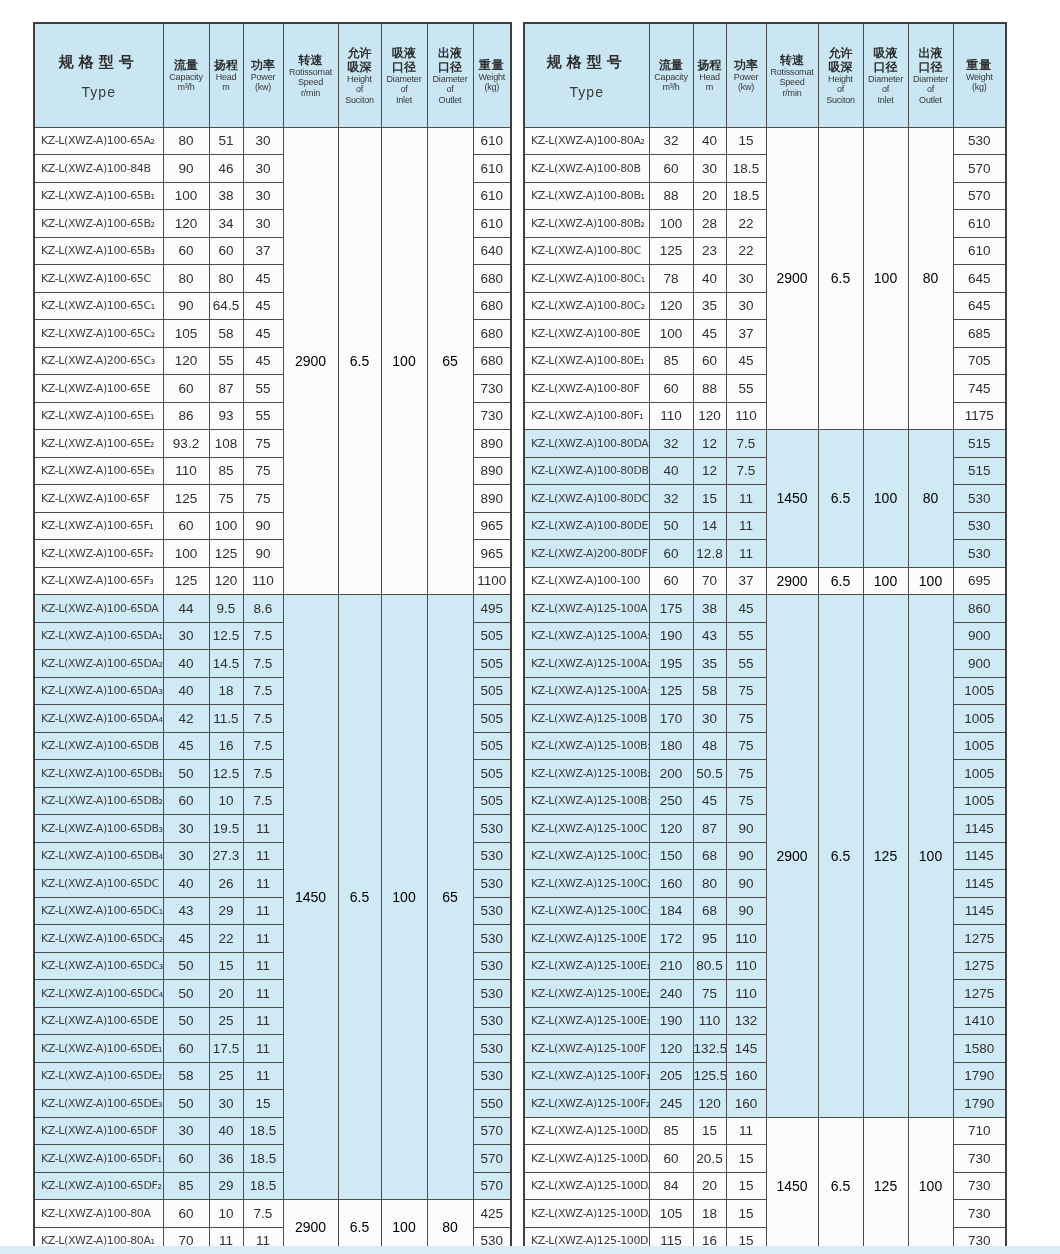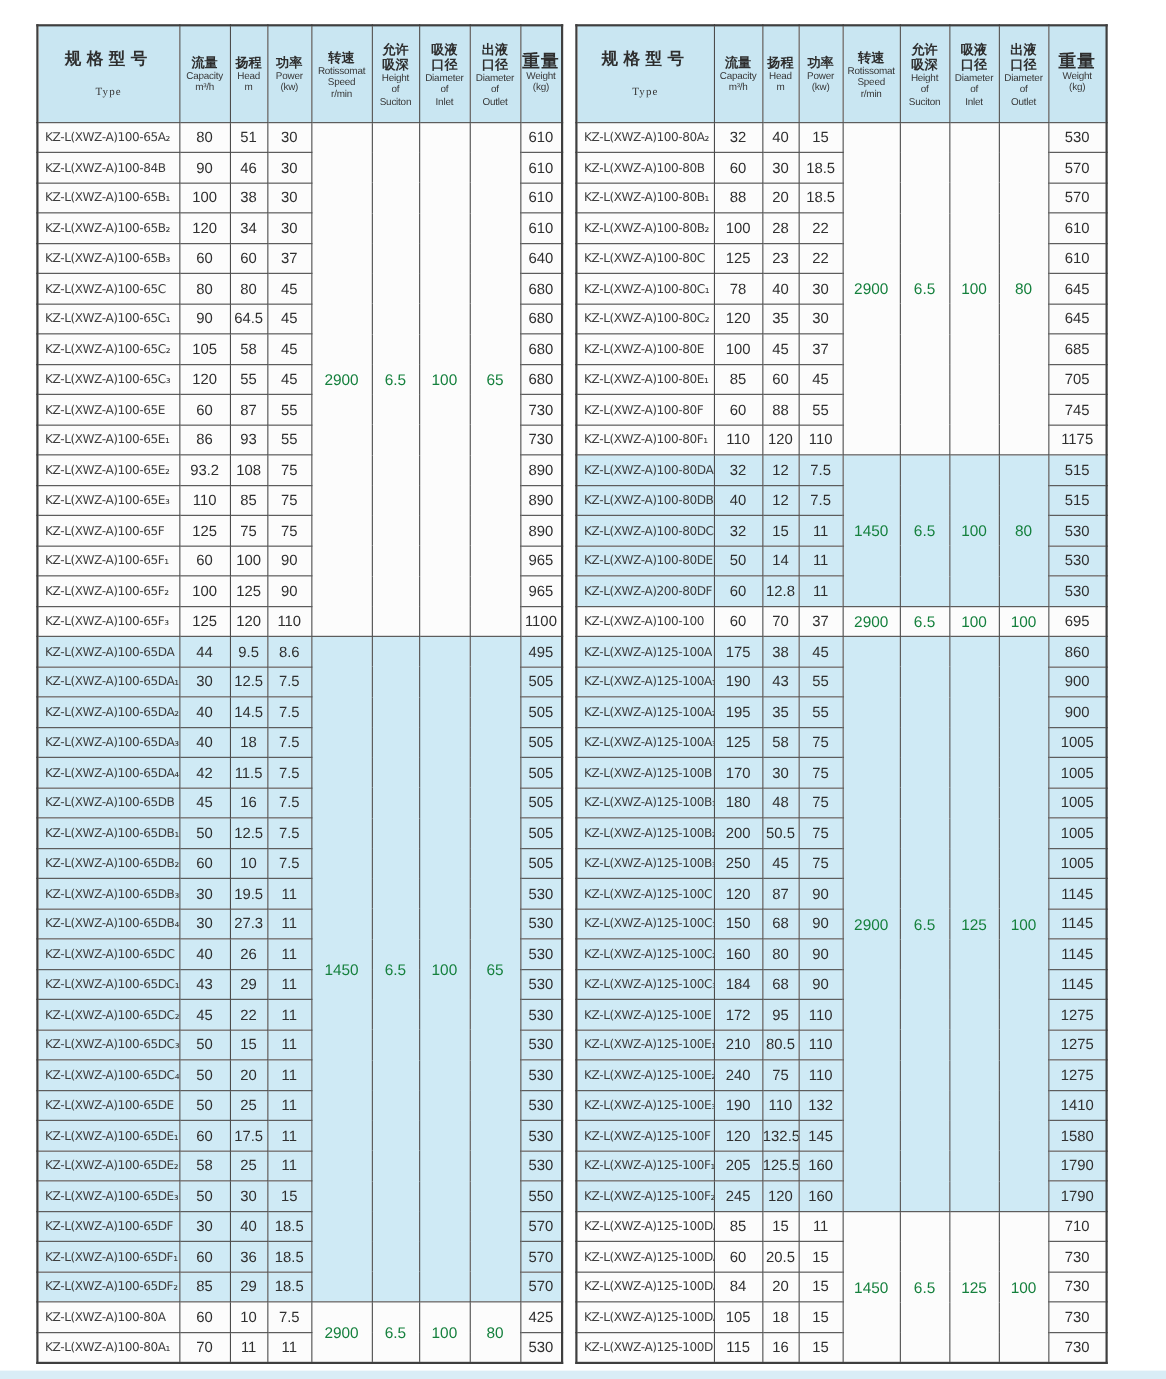--- a/index.html
+++ b/index.html
@@ -19,54 +19,54 @@
   #left-table{left:33px;width:477px;}
   #right-table{left:523px;width:482px;}
   .spec-table th,.spec-table td{
     border:1px solid #4c4c4c;
     padding:0;
     text-align:center;
     vertical-align:middle;
     overflow:hidden;
     color:#333;
   }
-  .spec-table thead tr{height:88px;}
+  .spec-table thead tr{height:104px;}
   .spec-table tbody tr{height:27.5px;}
   .spec-table th{
     background:#c9e6f2;
     font-weight:normal;
   }
   th .zh{
     font-size:12px;
     font-weight:bold;
     color:#2e2e2e;
     line-height:14px;
     white-space:nowrap;
   }
   th .en{
     font-size:9px;
     color:#383838;
     line-height:10.5px;
     letter-spacing:-0.2px;
     white-space:nowrap;
   }
   th.col-type .zh{font-size:15px;letter-spacing:5px;line-height:18px;margin-bottom:16px;}
-  th.col-type .en{font-size:10px;letter-spacing:1px;font-family:Liberation Serif, serif;}
-  th.col-weight .zh{font-size:16px;letter-spacing:1px;}
+  th.col-type .en{font-size:14px;letter-spacing:1px;}
+  th.col-weight .zh{font-size:12px;letter-spacing:1px;}
   td.cell-type{
     text-align:left;
     padding-left:6px;
     font-family:"DejaVu Sans","Liberation Sans",sans-serif;
     font-size:11px;
     letter-spacing:-0.4px;
     color:#3d3d3d;
     white-space:nowrap;
   }
   td.cell-num{font-size:13.5px;color:#2f2f2f;}
-  td.cell-merged{font-size:14px;color:#15803d;}
+  td.cell-merged{font-size:14px;color:#000000;}
   tr.white td{background:#fcfcfc;}
   tr.blue td{background:#cfeaf5;}
   .bottom-band{
     position:absolute;left:0;top:1246px;
     width:1060px;height:8px;
   }
 </style>
 </head>
 <body style="background: rgb(255, 255, 255);">
 
@@ -192,21 +192,21 @@
         <td class="cell-num">680</td>
       </tr>
       <tr class="white">
         <td class="cell-type">KZ-L(XWZ-A)100-65C₂</td>
         <td class="cell-num">105</td>
         <td class="cell-num">58</td>
         <td class="cell-num">45</td>
         <td class="cell-num">680</td>
       </tr>
       <tr class="white">
-        <td class="cell-type">KZ-L(XWZ-A)100-65C₃</td>
+        <td class="cell-type">KZ-L(XWZ-A)200-65C₃</td>
         <td class="cell-num">120</td>
         <td class="cell-num">55</td>
         <td class="cell-num">45</td>
         <td class="cell-num">680</td>
       </tr>
       <tr class="white">
         <td class="cell-type">KZ-L(XWZ-A)100-65E</td>
         <td class="cell-num">60</td>
         <td class="cell-num">87</td>
         <td class="cell-num">55</td>

